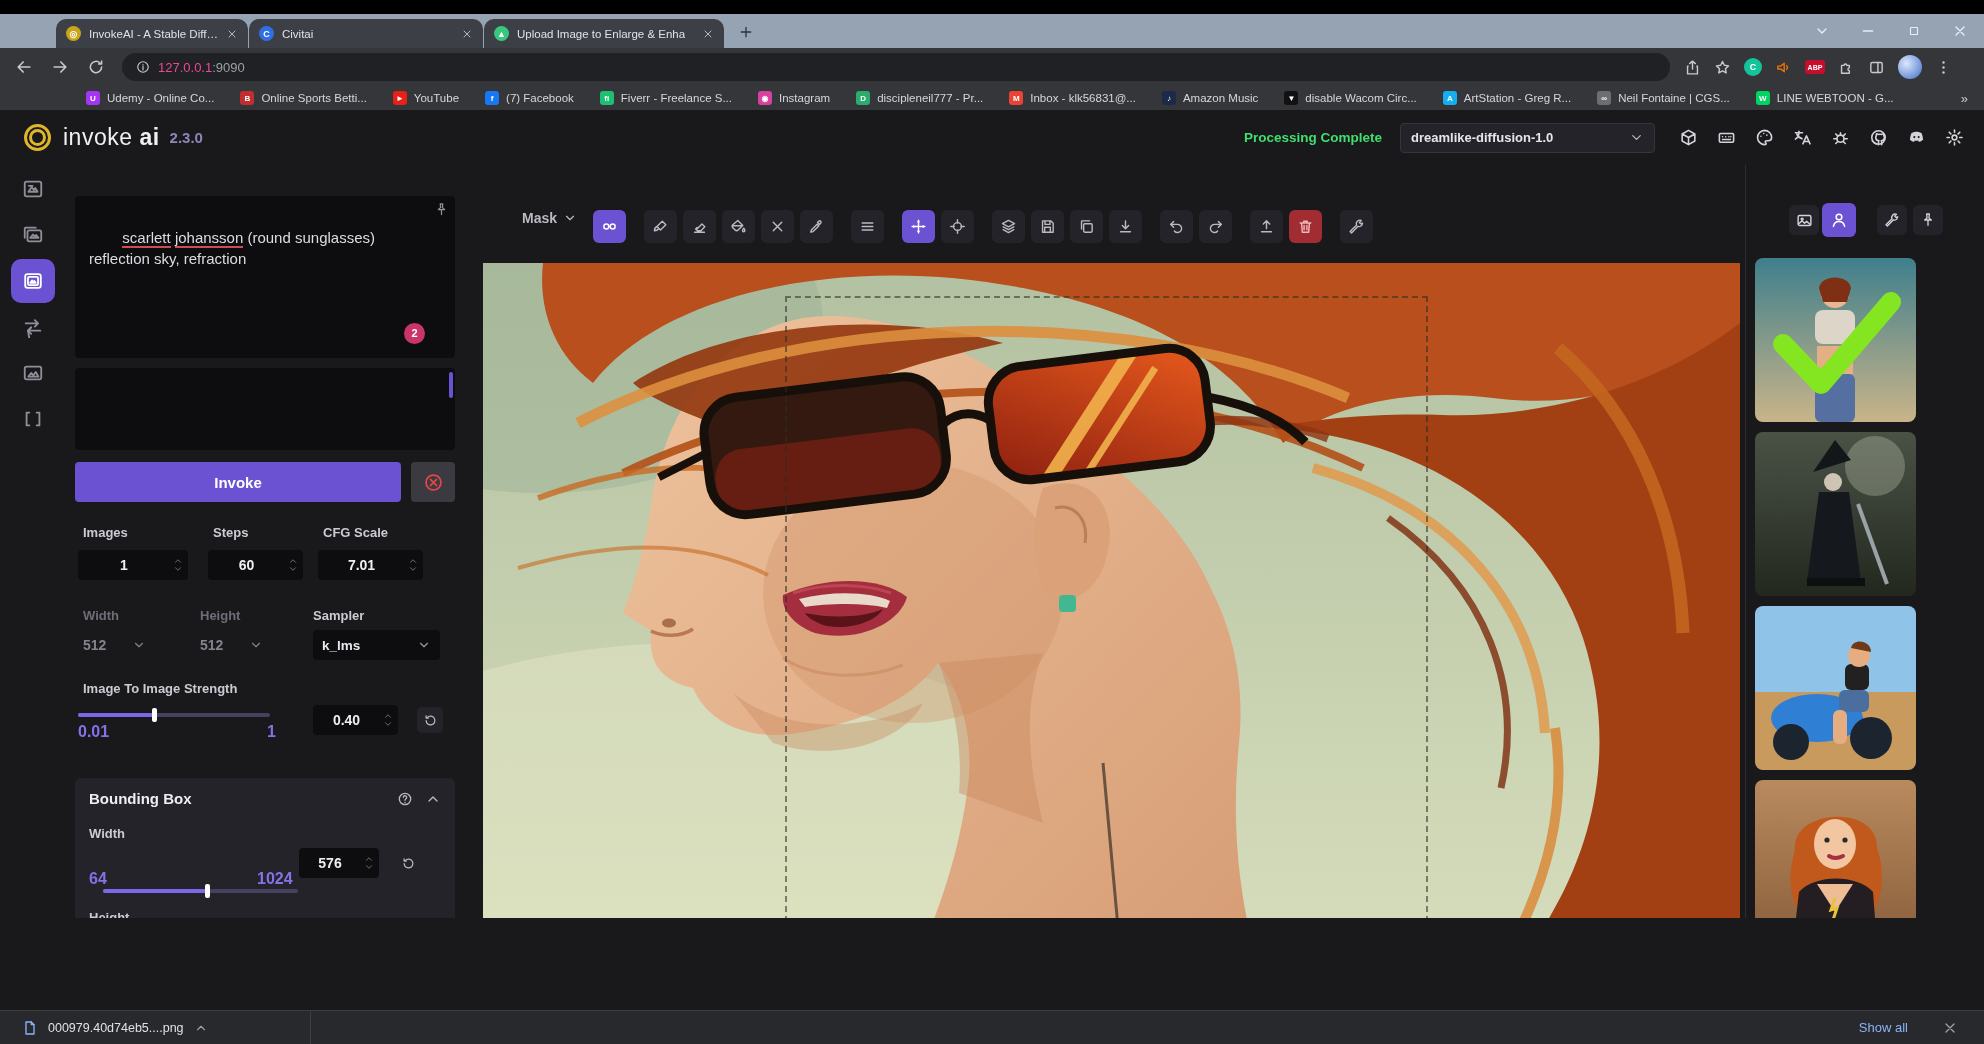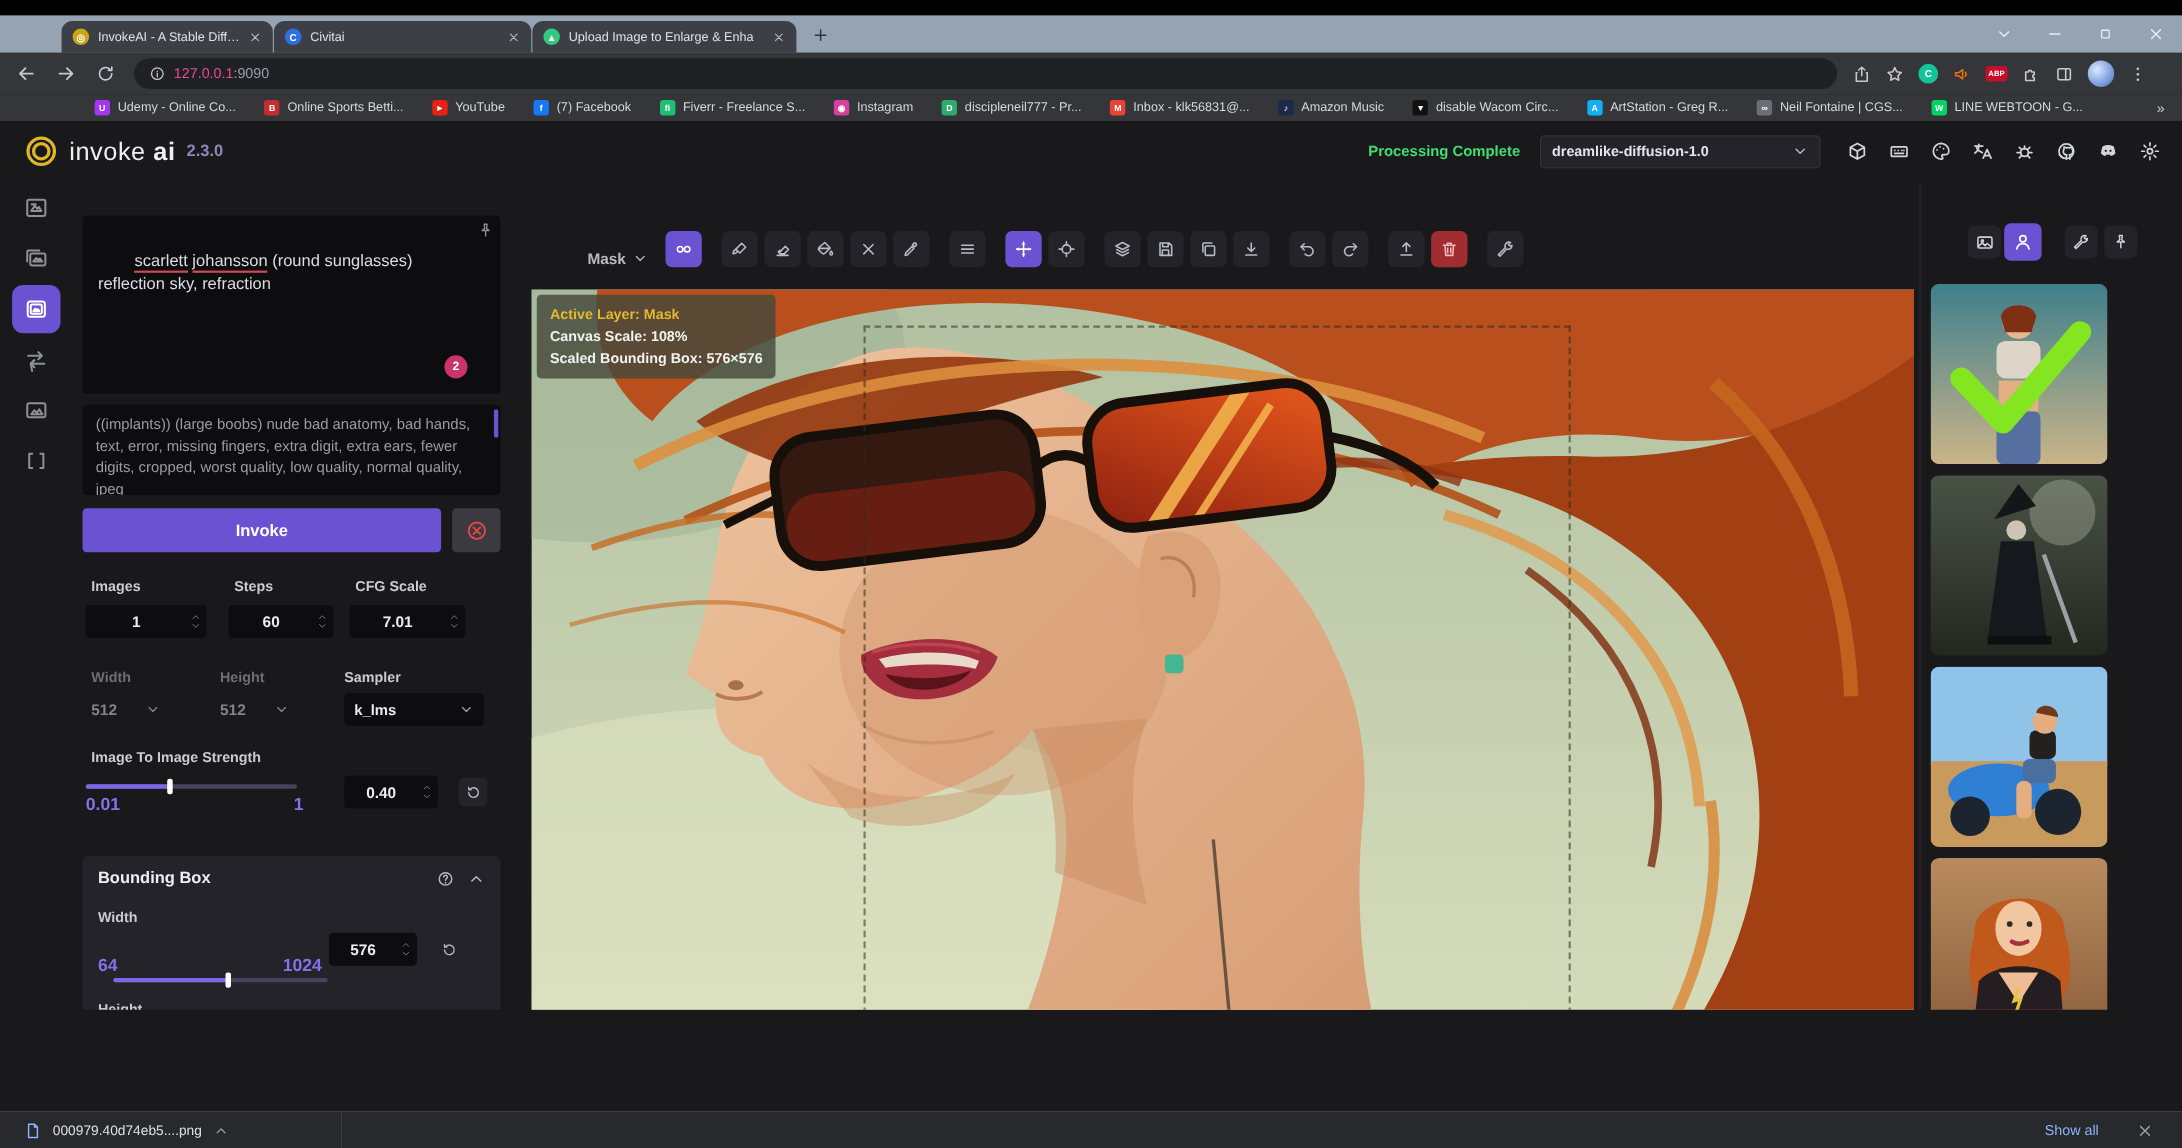--- a/index.html
+++ b/index.html
@@ -77,21 +77,21 @@
   .fill{position:absolute;left:0;top:0;height:100%;background:#7b68e8;border-radius:2px}
   .knob{position:absolute;top:-5px;width:5px;height:14px;background:#fff;border-radius:2px}
   .minmax{font-size:16px;font-weight:700;color:#8672e8}
   .rstbtn{width:26px;height:26px;border-radius:5px;display:flex;align-items:center;justify-content:center;color:#b9b9c0;background:#232329}
   .bbpanel{position:absolute;left:0;top:613px;width:380px;height:232px;background:#232329;border-radius:6px;padding:12px 14px}
   .bbhead{display:flex;align-items:center;color:#ededf2;font-size:15px;font-weight:700}
   .bbhead .hicons{margin-left:auto;display:flex;gap:12px;color:#b9b9c0}
 
   
   .cwrap{position:absolute;left:460px;top:55px;width:1285px;height:845px}
-  .ctb{position:absolute;left:74px;top:45px;display:flex;align-items:flex-end;gap:6px}
+  .ctb{position:absolute;left:62px;top:45px;display:flex;align-items:flex-start;gap:6px}
   .ctb-sel{display:flex;align-items:center;gap:6px;color:#b9bac2;font-size:14px;font-weight:700;margin-right:10px}
   .tbtn{width:33px;height:33px;border-radius:6px;background:#232329;color:#b9bac2;display:flex;align-items:center;justify-content:center;border:none}
   .tbtn.active{background:#6a52d3;color:#fff}
   .tbtn.danger{background:#a12c32;color:#f0b9bc}
   .tbtn.gap{margin-left:12px}
   .cimg{position:absolute;left:23px;top:98px;width:1257px;height:719px;overflow:hidden}
   .bbox-dash{position:absolute;left:302px;top:33px;width:643px;height:636px;border:2px dashed rgba(45,45,32,.55)}
   .cinfo{position:absolute;left:5px;top:5px;background:rgba(70,72,58,.82);border-radius:4px;padding:8px 12px;font-size:13px;font-weight:700;line-height:1.55}
   .cinfo .l1{color:#e3b92f}
   .cinfo .l2,.cinfo .l3{color:#f2f2ee}
@@ -430,21 +430,20 @@
       <div class="pbox">
         <span class="missp">scarlett</span><span> </span><span class="missp">johansson</span><span> (round sunglasses)
 reflection sky, refraction</span>
         <i class="pin"><svg viewBox="0 0 24 24" width="15" height="15" fill="none" stroke="currentColor" stroke-width="2" stroke-linecap="round" stroke-linejoin="round">
               <path d="M10 3h4l-.6 6 3.6 3H7l3.6-3zM12 12v8"></path>
             </svg></i>
         <span class="badge">2</span>
       </div>
 
       <div class="nbox">
-        <span>((implants)) (large boobs) nude bad anatomy, bad hands, text, error, missing fingers, extra digit, extra ears, fewer digits, cropped, worst quality, low quality, normal quality, jpeg</span>
         <span class="nscroll"></span>
       </div>
 
       <div class="invrow">
         <button class="invoke">Invoke</button>
         <button class="cancel">
             <i>
               <svg viewBox="0 0 24 24" width="21" height="21" fill="none" stroke="currentColor" stroke-width="2" stroke-linecap="round" stroke-linejoin="round">
                 <circle cx="12" cy="12" r="8.5"></circle>
                 <path d="M8.5 8.5l7 7M15.5 8.5l-7 7"></path>
@@ -808,25 +807,20 @@
           <ellipse cx="186" cy="360" rx="7" ry="4.5" fill="#a96f4a"></ellipse>
           <path d="M300 332 C345 312 398 314 424 334 C416 362 372 380 332 370 C310 362 298 346 300 332 Z" fill="#a52e3e"></path>
           <path d="M316 336 C350 327 390 329 407 338 L404 345 C378 339 342 341 322 344 Z" fill="#e8d9ca"></path>
           <path d="M322 350 C352 356 382 354 400 346 C392 360 362 368 340 362 C330 358 324 354 322 350 Z" fill="#5a1419"></path>
           <path d="M310 330 C340 320 380 320 408 330" stroke="#c4505c" stroke-width="3" fill="none" opacity=".7"></path>
           <path d="M300 395 C330 415 380 418 420 402" stroke="#c98a60" stroke-width="3" fill="none" opacity=".6"></path>
         </svg>
 
         <div class="bbox-dash"></div>
 
-        <div class="cinfo">
-          <div class="l1">Active Layer: Mask</div>
-          <div class="l2">Canvas Scale: 108%</div>
-          <div class="l3">Scaled Bounding Box: 576×576</div>
-        </div>
 
         <div class="staging" id="staging">
             <span class="sgroup sg-ghost">
               <button class="sbtn">
                 <svg viewBox="0 0 24 24" width="17" height="17" fill="none" stroke="currentColor" stroke-width="2" stroke-linecap="round" stroke-linejoin="round">
                   <path d="M19 12H5M10.5 6.5L5 12l5.5 5.5"></path>
                 </svg>
               </button>
               <button class="sbtn">
                 <svg viewBox="0 0 24 24" width="17" height="17" fill="none" stroke="currentColor" stroke-width="2" stroke-linecap="round" stroke-linejoin="round">

